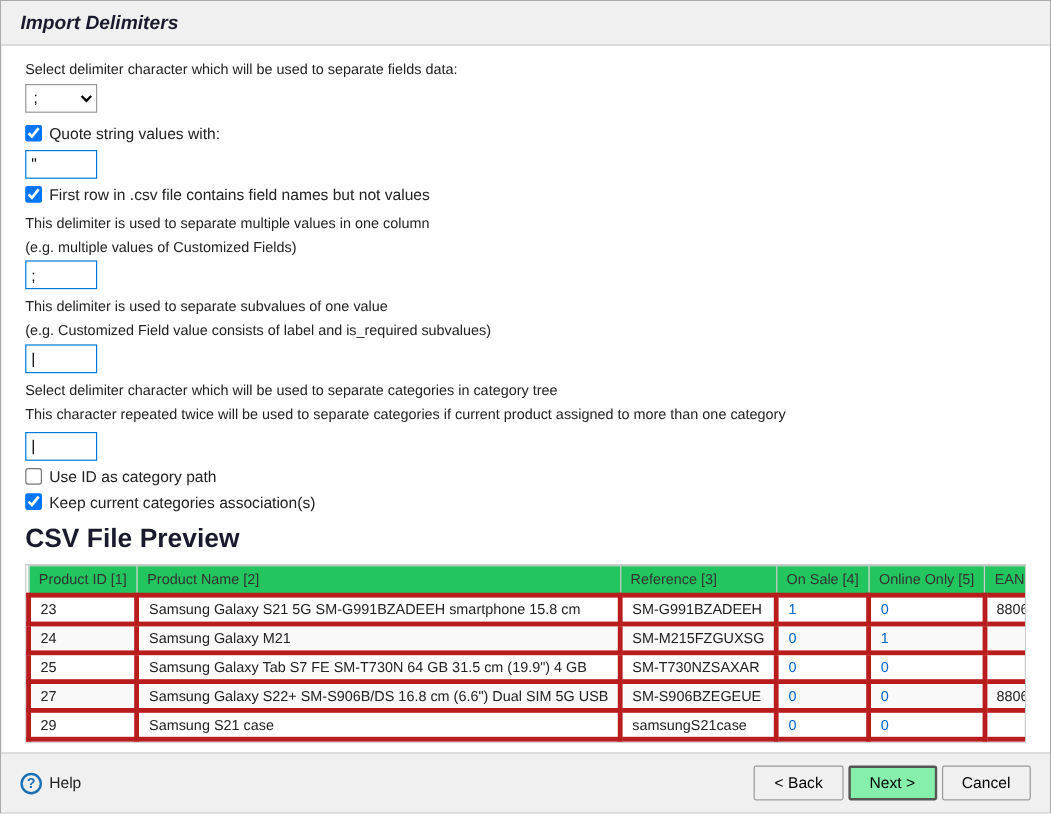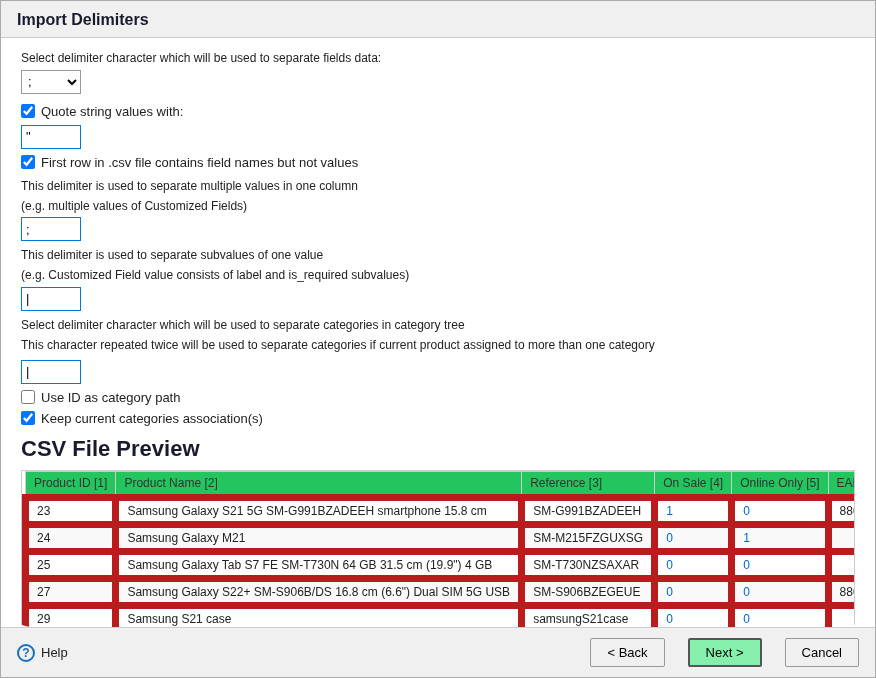--- a/index.html
+++ b/index.html
@@ -22,20 +22,21 @@
       display: flex;
       flex-direction: column;
     }
     .dialog-title {
       background: #f0f0f0;
       padding: 10px 16px 8px 16px;
       font-size: 16px;
       font-weight: bold;
       border-bottom: 1px solid #ccc;
       color: #1a1a2e;
+      font-style: italic;
     }
     .dialog-body {
       flex: 1;
       padding: 12px 20px 8px 20px;
       overflow-y: auto;
       border-radius: 32px;
     }
     .section-label {
       margin-bottom: 5px;
       color: #222;
@@ -103,21 +104,21 @@
     table.csv-table th {
       background: #22c55e;
       border: 1px solid #ccc;
       padding: 4px 8px;
       white-space: nowrap;
       font-weight: normal;
       text-align: left;
       color: #333;
     }
     table.csv-table td {
-      border: 7px solid #b91c1c;
+      border: 4px solid #b91c1c;
       padding: 3px 8px;
       white-space: nowrap;
     }
     table.csv-table tr:nth-child(even) td {
       background: #f9f9f9;
     }
     table.csv-table td.blue-val {
       color: #0066cc;
     }
     
@@ -129,21 +130,21 @@
       align-items: center;
       justify-content: space-between;
     }
     .footer-left {
       display: flex;
       align-items: center;
       gap: 6px;
     }
     .footer-right {
       display: flex;
-      gap: 23px;
+      gap: 4px;
     }
     .btn {
       padding: 5px 16px;
       font-size: 13px;
       border: 1px solid #999;
       background: #f0f0f0;
       cursor: pointer;
       border-radius: 2px;
       min-width: 70px;
     }

